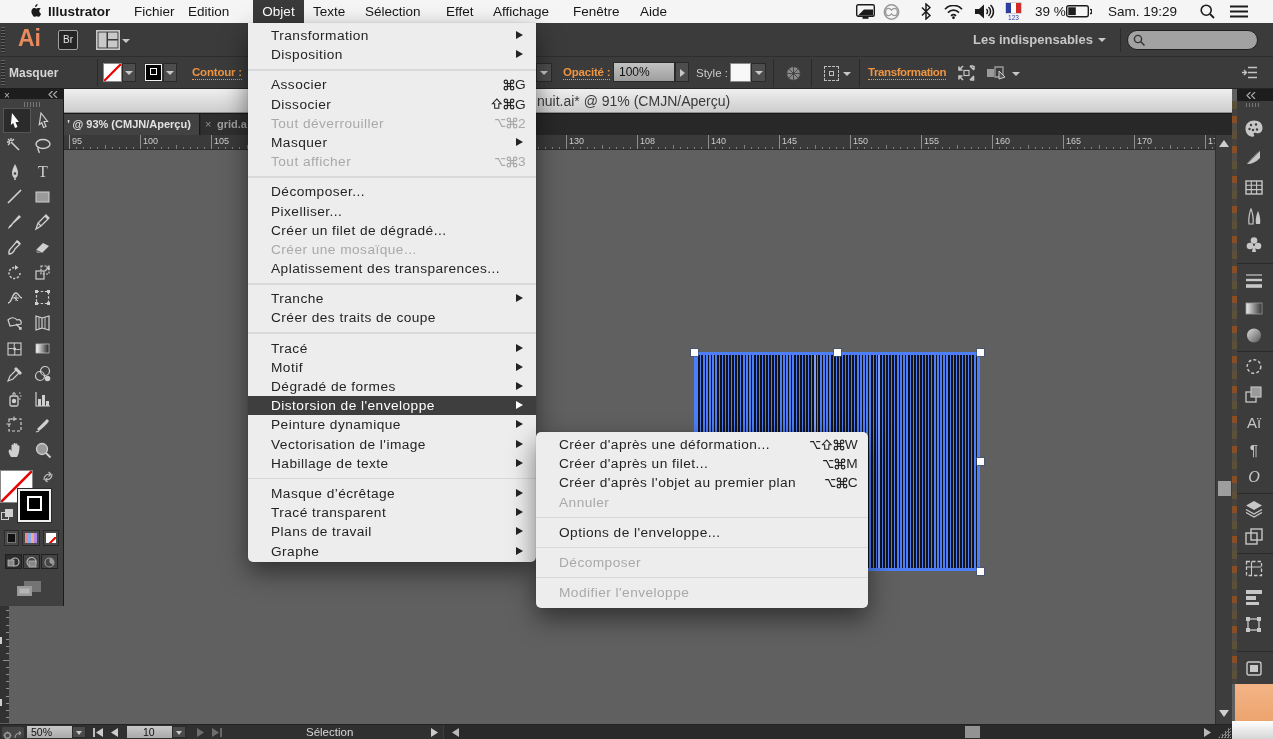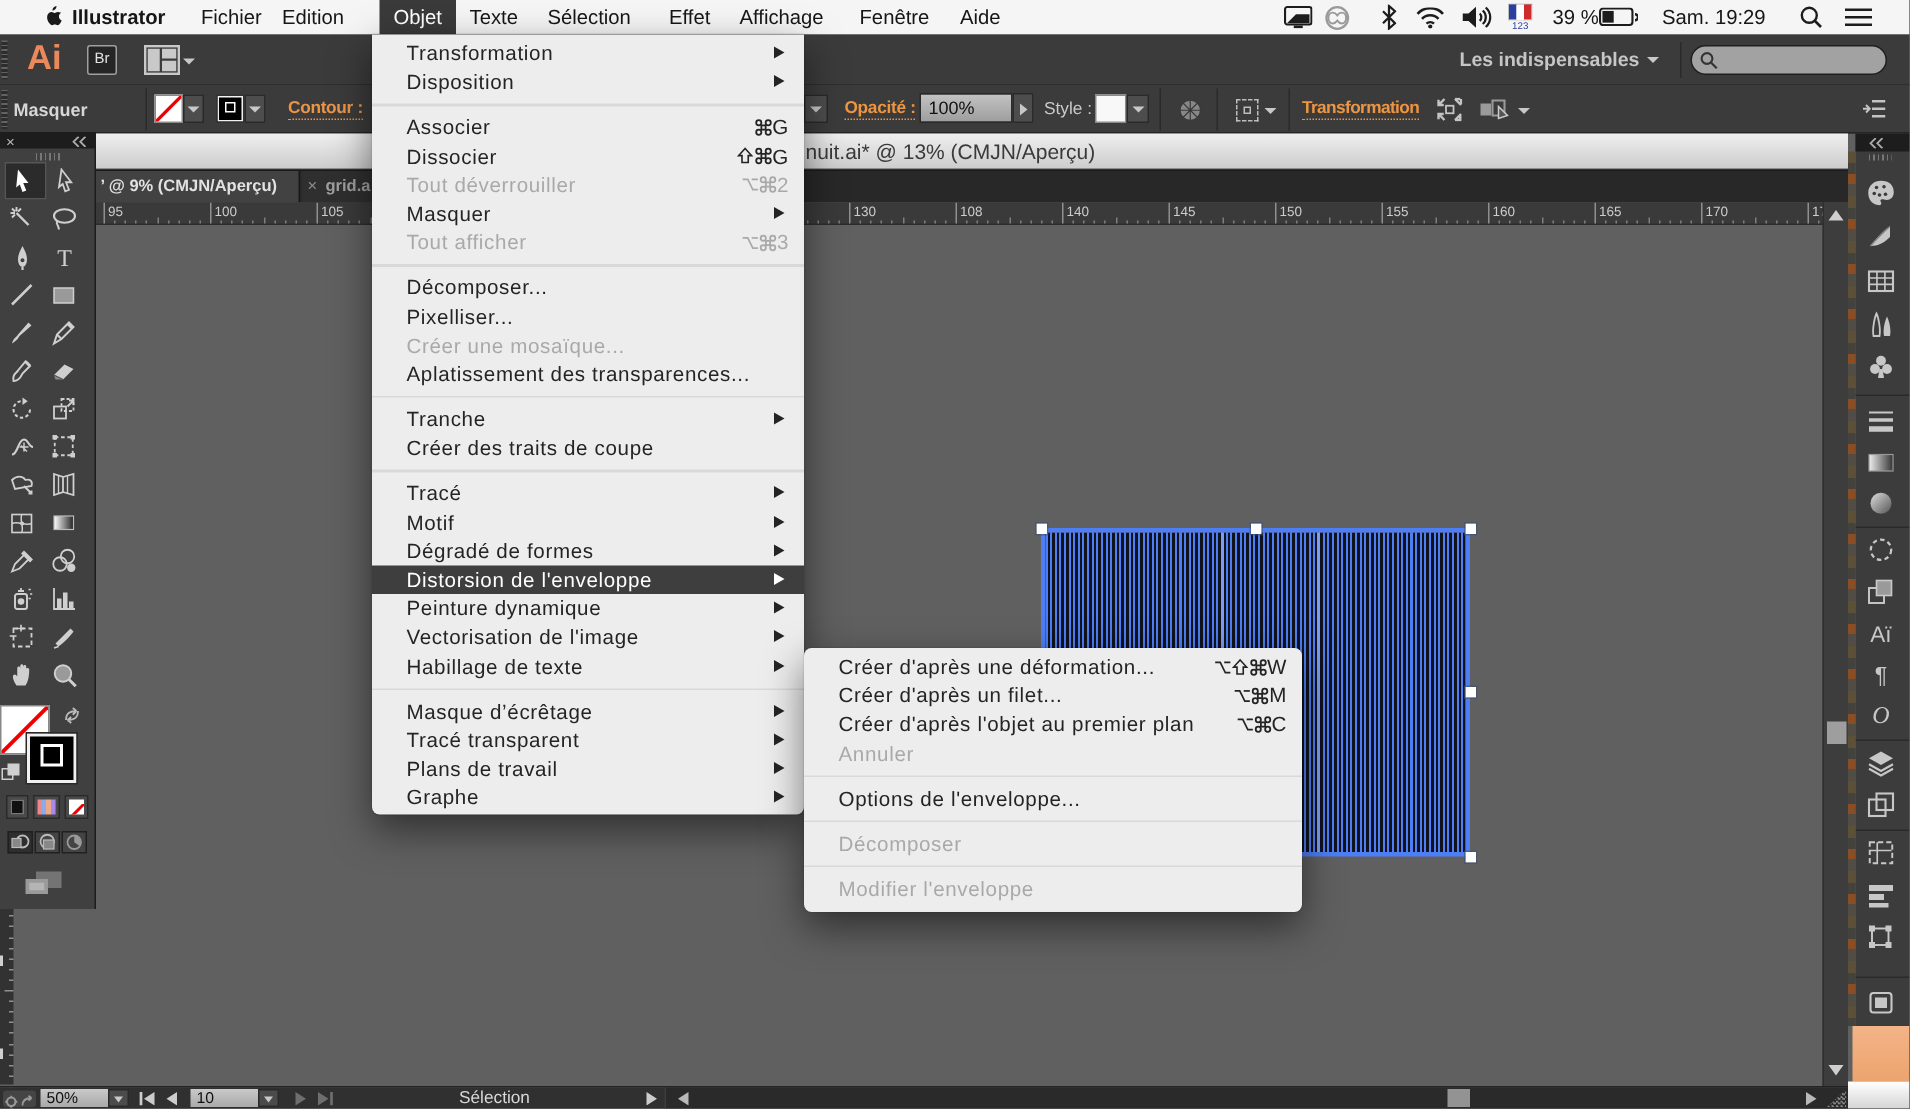--- a/index.html
+++ b/index.html
@@ -191,26 +191,26 @@
     <div class="abs tri-d" style="left:1012px;top:15px"></div>
     <svg class="abs" style="left:1242px;top:9px" width="15" height="13" viewBox="0 0 15 13">
       <g stroke="#c4c4c4" stroke-width="1.6">
         <path d="M6 1.5 H15 M6 6.5 H15 M6 11.5 H15"></path>
       </g>
       <path d="M0 6.5 H4 M2 4 L4.5 6.5 L2 9" stroke="#c4c4c4" stroke-width="1.3" fill="none"></path>
     </svg>
   </div>
 
 <div class="abs" id="titlebar">
-    <div class="abs" style="left:473px;top:4px;font-size:14px;color:#3a3a3a">nuit.ai* @ 13% (CMJN/Aperçu)</div>
+    <div class="abs" style="left:473px;top:4px;font-size:14px;color:#3a3a3a">nuit.ai* @ 91% (CMJN/Aperçu)</div>
   </div>
 
 <div class="abs" id="tabbar">
     <div class="abs" style="left:0;top:0;width:136px;height:21px;background:#424242;border-right:1px solid #191919">
-      <div class="abs" style="left:3px;top:4px;font-size:11px;font-weight:bold;color:#e2e2e2">’ @ 9% (CMJN/Aperçu)</div>
+      <div class="abs" style="left:3px;top:4px;font-size:11px;font-weight:bold;color:#e2e2e2">’ @ 93% (CMJN/Aperçu)</div>
     </div>
     <div class="abs" style="left:137px;top:0;width:120px;height:21px;background:#2f2f2f;border-right:1px solid #191919">
       <span class="abs" style="left:4px;top:4px;font-size:11px;color:#8f8f8f">×</span>
       <span class="abs" style="left:16px;top:4px;font-size:11px;font-weight:bold;color:#9f9f9f">grid.a</span>
     </div>
   </div>
 
 <div class="abs" id="ruler">
     <div class="abs" style="left:60px;top:0;width:1px;height:15px;background:#8f8f8f"></div>
     <div class="abs" style="left:63px;top:1px;font-size:9px;color:#cccccc">95</div>
@@ -774,21 +774,21 @@
     <div class="abs" style="left:72px;top:1px;width:14px;height:12px;background:#4b4b4b;border:1px solid #2a2a2a">
       <div class="tri-d" style="margin:4px auto 0;border-left-width:3.5px;border-right-width:3.5px;border-top-width:4px"></div>
     </div>
     <svg class="abs" style="left:92px;top:3px" width="12" height="9" viewBox="0 0 12 9">
       <path d="M2 0 V9" stroke="#ccc" stroke-width="1.8"></path>
       <path d="M11 0 L4 4.5 L11 9 Z" fill="#ccc"></path>
     </svg>
     <svg class="abs" style="left:110px;top:3px" width="9" height="9" viewBox="0 0 9 9">
       <path d="M8 0 L1 4.5 L8 9 Z" fill="#ccc"></path>
     </svg>
-    <div class="abs" style="left:127px;top:1px;width:45px;height:12px;background:linear-gradient(#c9c9c9,#a9a9a9);color:#111;font-size:10.5px;line-height:12px;padding-left:4px">10</div>
+    <div class="abs" style="left:127px;top:1px;width:45px;height:12px;background:linear-gradient(#c9c9c9,#a9a9a9);color:#111;font-size:10.5px;line-height:12px;padding-left:16px">10</div>
     <div class="abs" style="left:172px;top:1px;width:14px;height:12px;background:#4b4b4b;border:1px solid #2a2a2a">
       <div class="tri-d" style="margin:4px auto 0;border-left-width:3.5px;border-right-width:3.5px;border-top-width:4px"></div>
     </div>
     <svg class="abs" style="left:196px;top:3px" width="9" height="9" viewBox="0 0 9 9">
       <path d="M1 0 L8 4.5 L1 9 Z" fill="#6e6e6e"></path>
     </svg>
     <svg class="abs" style="left:211px;top:3px" width="12" height="9" viewBox="0 0 12 9">
       <path d="M1 0 L8 4.5 L1 9 Z" fill="#6e6e6e"></path>
       <path d="M10 0 V9" stroke="#6e6e6e" stroke-width="1.8"></path>
     </svg>
@@ -880,20 +880,21 @@
               <circle cx="12.2" cy="12.2" r="2.3"></circle>
               <rect x="6.1" y="6.1" width="3.8" height="3.8"></rect>
             </g>
           </svg>
           <span class="k">3</span>
         </span>
       </span></div>
     <div class="sep"></div>
     <div class="row">Décomposer...</div>
     <div class="row">Pixelliser...</div>
+    <div class="row">Créer un filet de dégradé...</div>
     <div class="row dis">Créer une mosaïque...</div>
     <div class="row">Aplatissement des transparences...</div>
     <div class="sep"></div>
     <div class="row">Tranche<span class="ar" style="right:13px"></span></div>
     <div class="row">Créer des traits de coupe</div>
     <div class="sep"></div>
     <div class="row">Tracé<span class="ar" style="right:13px"></span></div>
     <div class="row">Motif<span class="ar" style="right:13px"></span></div>
     <div class="row">Dégradé de formes<span class="ar" style="right:13px"></span></div>
     <div class="row hl">Distorsion de l'enveloppe<span class="ar" style="right:13px"></span></div>

